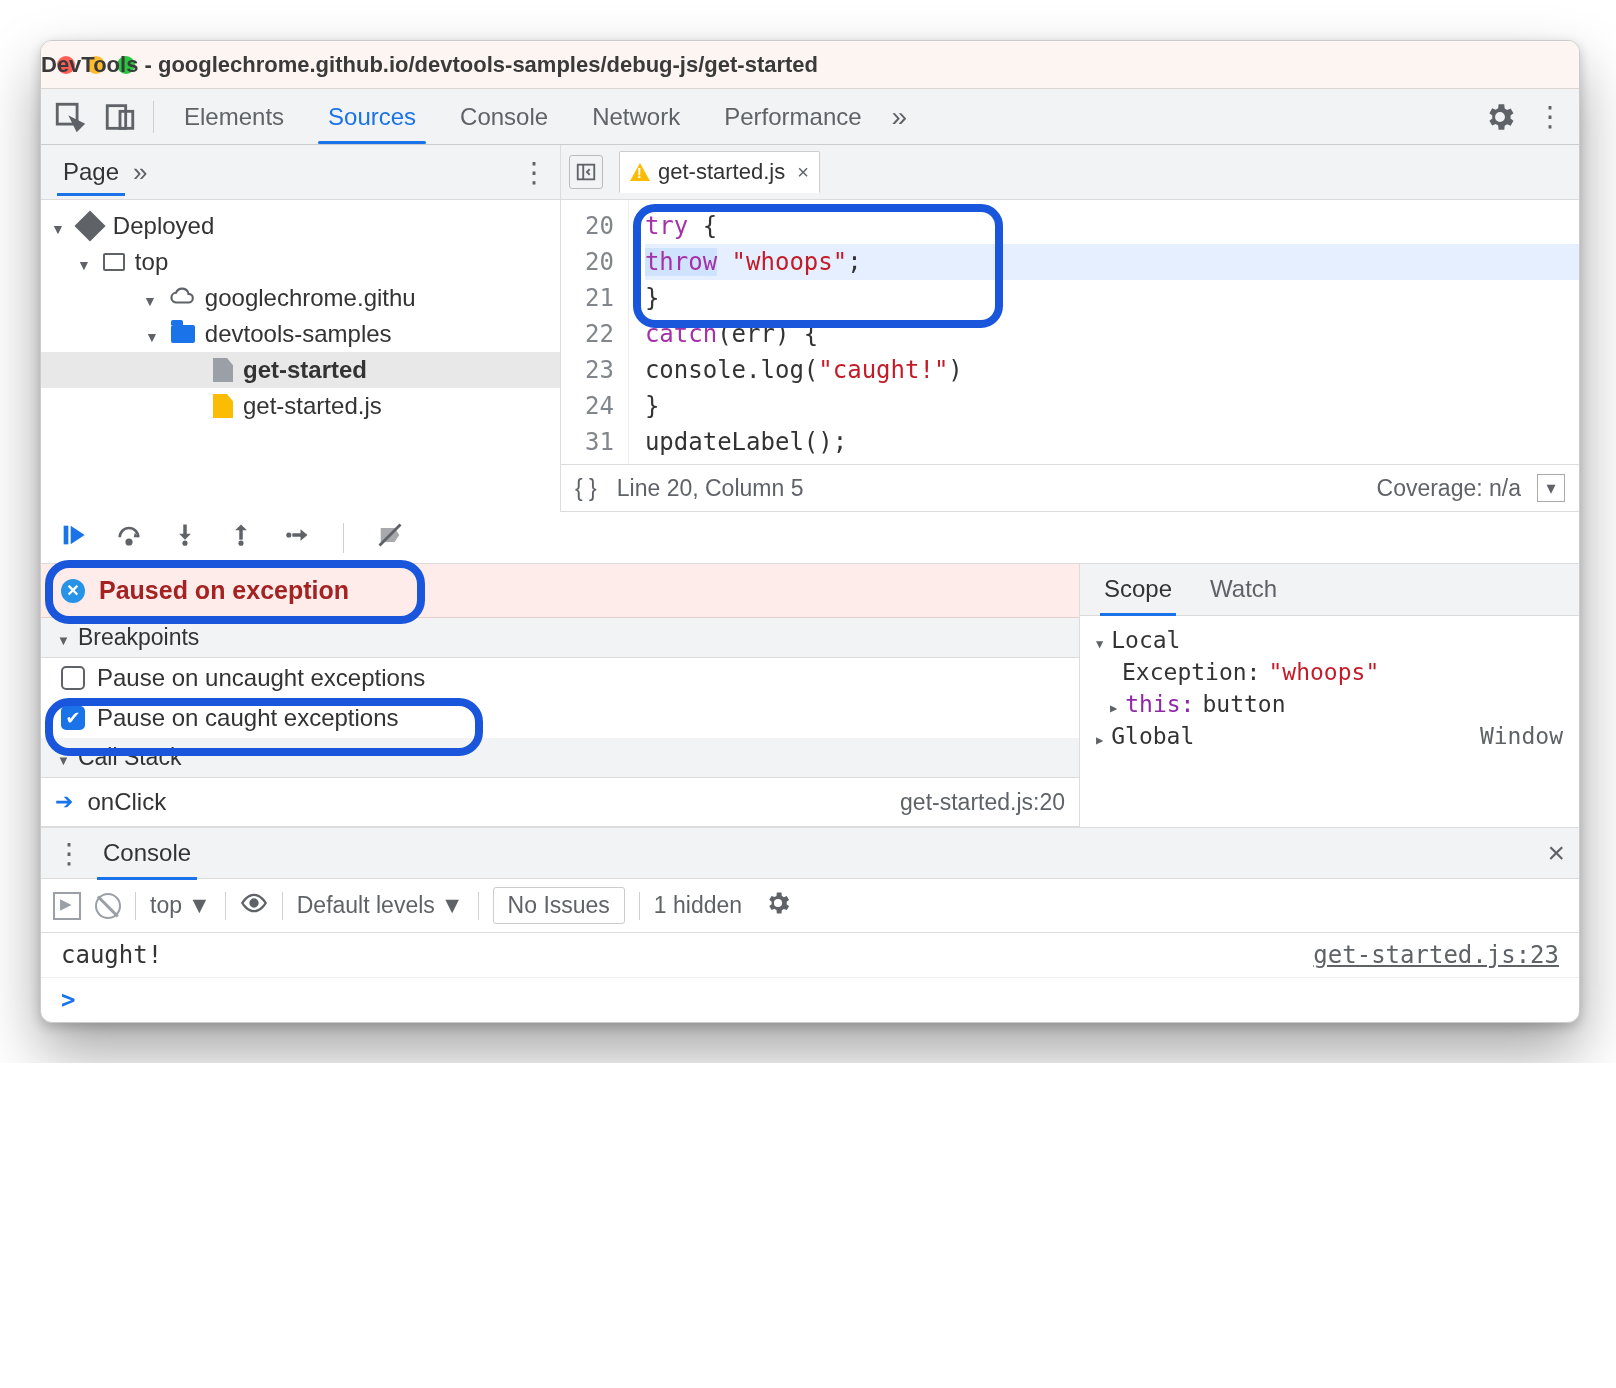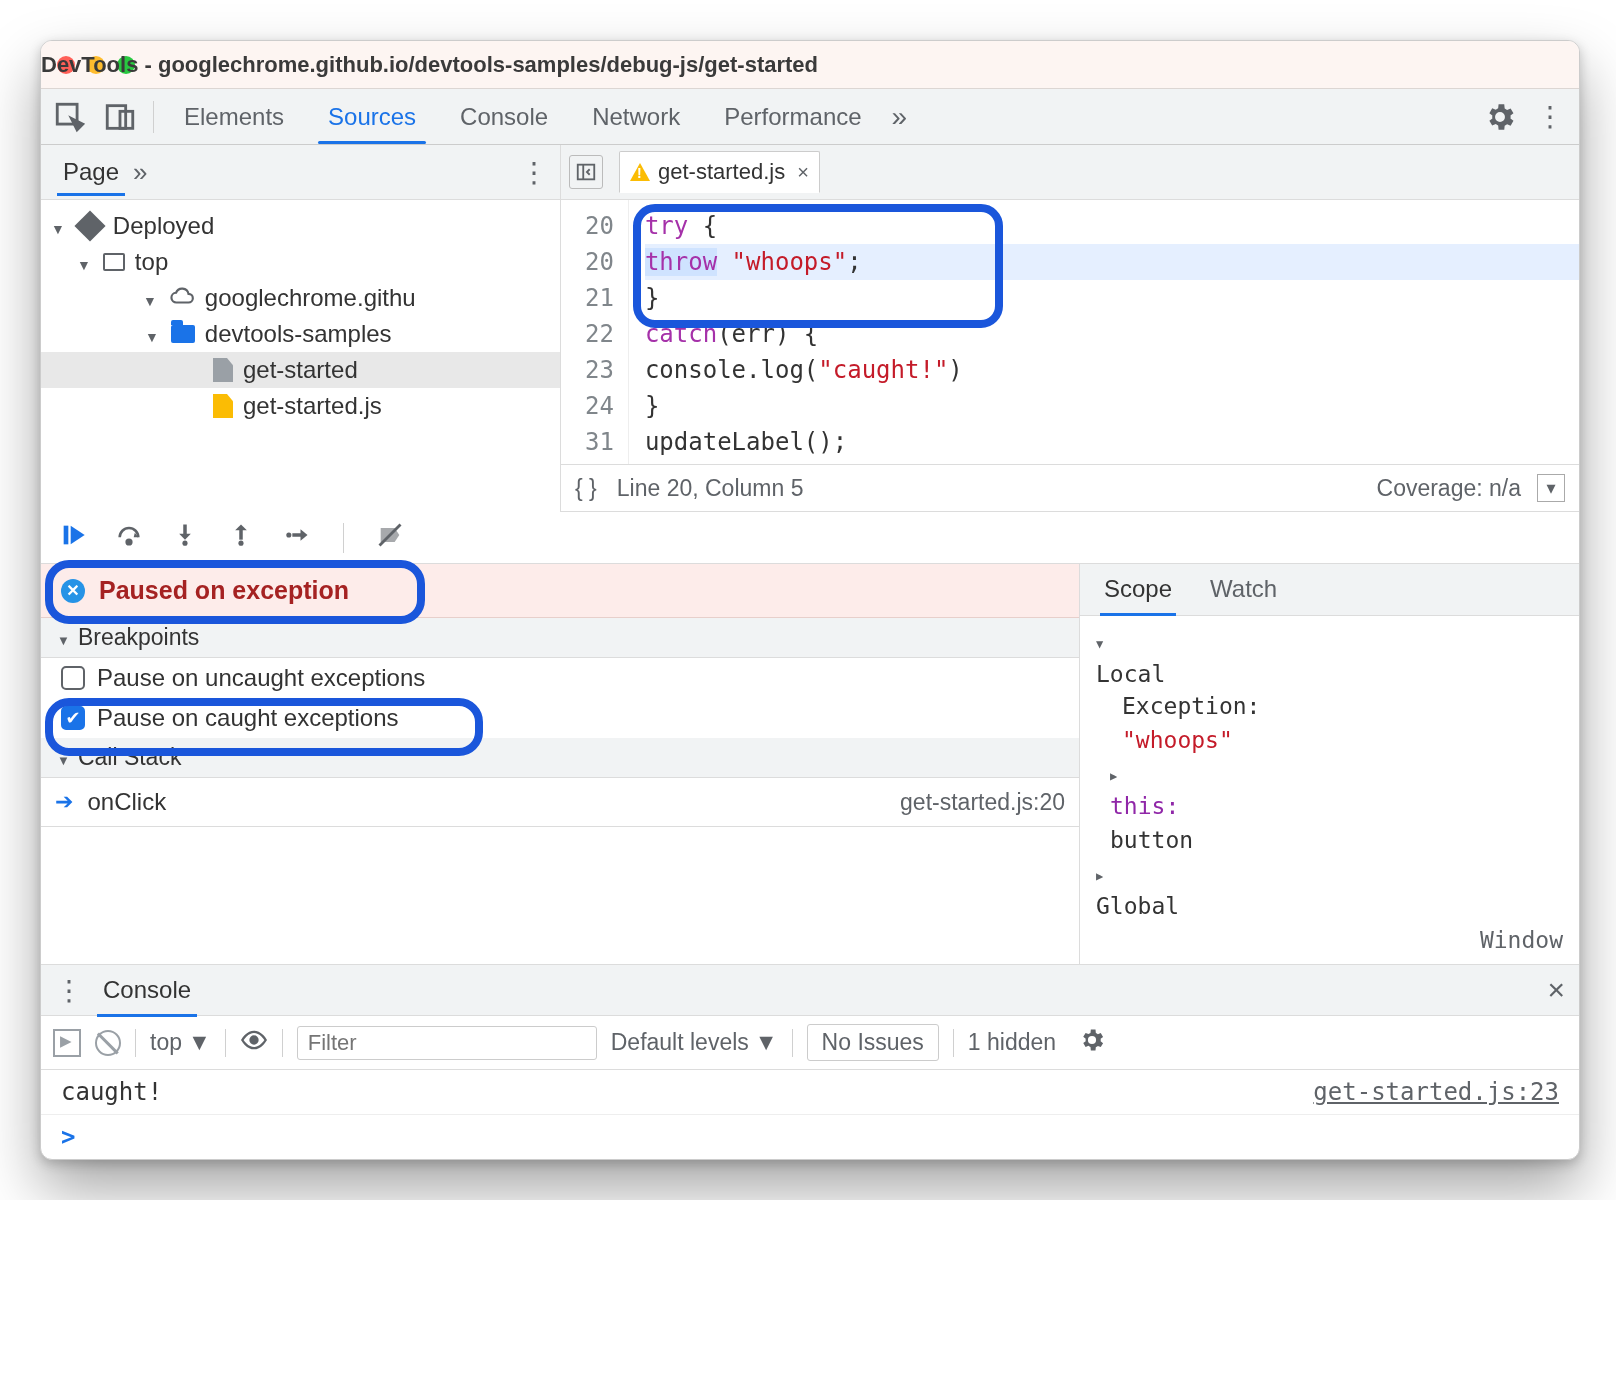--- a/index.html
+++ b/index.html
@@ -111,21 +111,21 @@
   .indent-3{ padding-left: 104px;}
   .indent-5{ padding-left: 172px;}
   .cube-icon{ width:22px; height:22px; background:#5f6368; transform:rotate(45deg);}
   .cube-icon-wrap{ width:26px; height:26px; display:flex; align-items:center; justify-content:center;}
   .frame-icon{ width:22px; height:18px; border:2px solid #5f6368; border-radius:2px; position:relative;}
   .cloud-icon svg { width:26px; height:20px; }
   .folder-icon{ width:24px; height:18px; background:#1a73e8; border-radius:2px; position:relative;}
   .folder-icon::before{content:""; position:absolute; top:-5px; left:0; width:12px; height:5px; background:#1a73e8; border-radius:2px 2px 0 0;}
   .doc-icon{ width:20px; height:24px; background:#9aa0a6; clip-path: polygon(0 0, 70% 0, 100% 30%, 100% 100%, 0 100%);}
   .doc-icon.js{ background:#fbbc04;}
-  .tree-row.selected{ background:#e8e8e8;}
+  .tree-row.selected{ background:#e8e8e8;font-weight:bold;}
   
   .editor-wrap{ flex:1; display:flex; flex-direction:column; background:#fff; min-width:0;}
   .code-area{
     display:flex; font-family: ui-monospace, Menlo, Consolas, monospace; font-size:24px;
     height: 264px; overflow:hidden;
   }
   .gutter{
     background:#fff; color:#80868b; text-align:right; padding:8px 14px 8px 24px;
     border-right:1px solid #eee;
   }
@@ -190,21 +190,21 @@
     border:8px solid #1a56db; border-radius:24px; pointer-events:none;
   }
   
   .scope-tabs{
     height:52px; border-bottom:1px solid #dcdcdc; display:flex; align-items:flex-end; padding:0 20px; gap:30px; background:#f1f3f4;
   }
   .scope-tabs .stab{ padding:12px 4px; color:#5f6368; font-size:24px; position:relative;}
   .scope-tabs .stab.active{ color:#333;}
   .scope-tabs .stab.active::after{content:""; position:absolute; left:0; right:0; bottom:-1px; height:3px; background:#1a73e8;}
   .scope-body{ font-family: ui-monospace, Menlo, monospace; font-size:23px; padding:8px 0;}
-  .scope-row{ padding:3px 16px; display:flex; gap:8px;flex-direction:column;}
+  .scope-row{ padding:3px 16px; display:flex; gap:8px;}
   .scope-row .tri3::before{content:"▼"; font-size:12px; color:#5f6368;}
   .scope-row.collapsed .tri3::before{content:"▶";}
   .scope-key{ color:#9027a8;}
   .scope-val-str{ color:#c41b29;}
   .scope-row .rhs{ margin-left:auto; color:#5f6368;}
   .scope-indent{ padding-left:42px;}
   
   .drawer-tabstrip{
     height:52px; border-top:1px solid #dcdcdc; border-bottom:1px solid #dcdcdc;
     display:flex; align-items:center; padding:0 14px; background:#f1f3f4;
@@ -483,21 +483,20 @@
       <span>▼</span>
     </span>
     <span style="width:1px;height:28px;background:#d0d0d0;"></span>
     <span class="eye">
       <svg viewBox="0 0 24 24" fill="none" stroke="#5f6368" stroke-width="2">
           <path d="M2 12s4-7 10-7 10 7 10 7-4 7-10 7S2 12 2 12Z"></path>
           <circle cx="12" cy="12" r="3" fill="#5f6368"></circle>
         </svg>
     </span>
     <span style="width:1px;height:28px;background:#d0d0d0;"></span>
-    <input placeholder="Filter" style="">
     <span class="ctx">
       <span>Default levels</span>
       <span>▼</span>
     </span>
     <span style="width:1px;height:28px;background:#d0d0d0;"></span>
     <span class="pill">No Issues</span>
     <span style="width:1px;height:28px;background:#d0d0d0;"></span>
     <span>1 hidden</span>
     <span class="gear" style="margin-left:8px;">
       <svg viewBox="0 0 24 24" fill="#5f6368">

